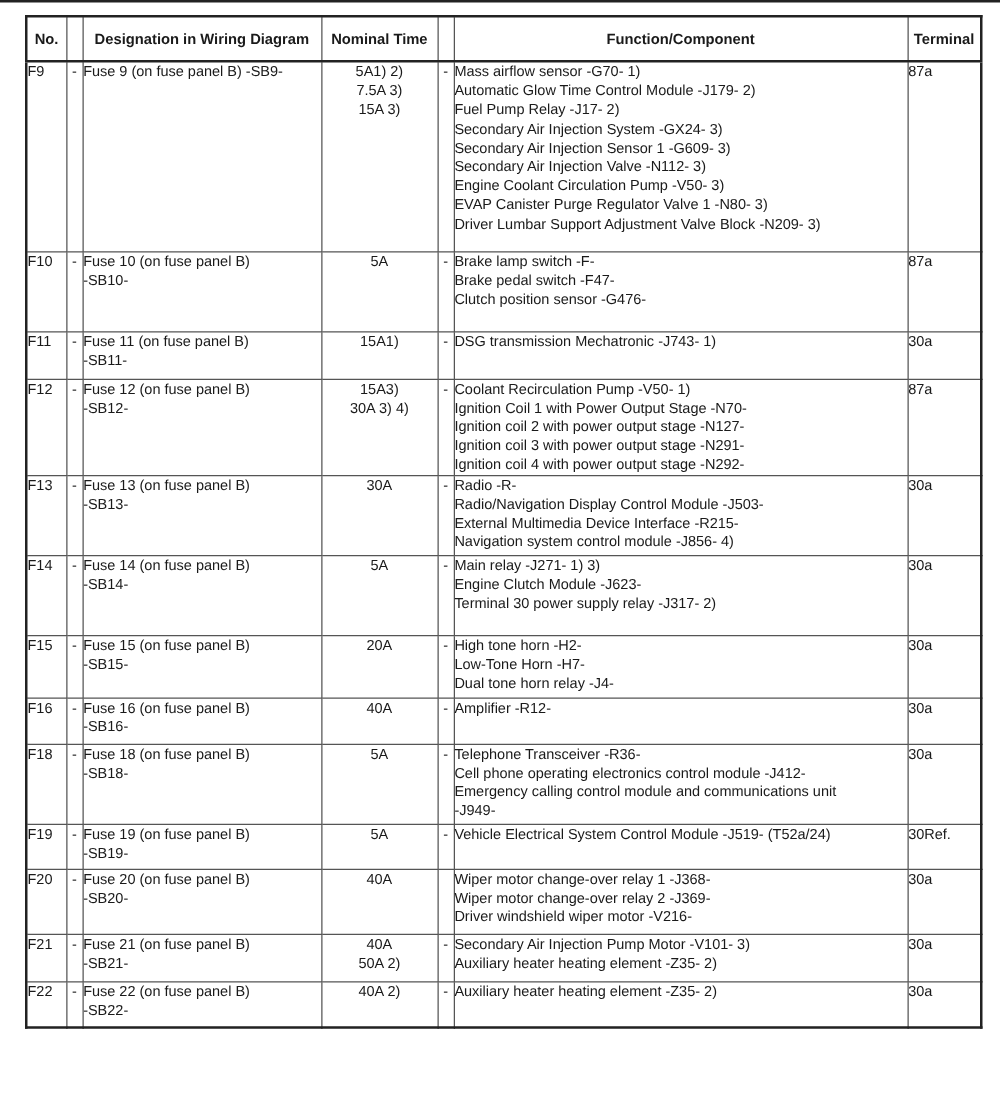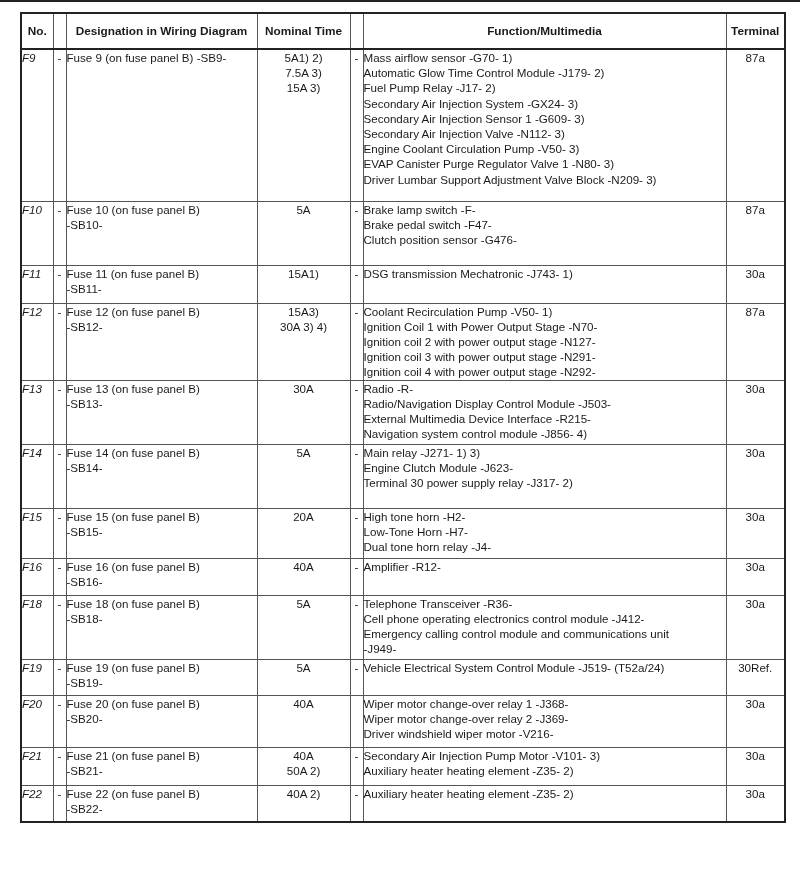--- a/index.html
+++ b/index.html
@@ -4,26 +4,26 @@
 <style>
   html, body { margin:0; padding:0; background:#ffffff; }
   body { width:800px; height:884px; position:relative; overflow:hidden;
          font-family:"Liberation Sans", sans-serif; color:#1a1a1a; }
   .topline { position:absolute; left:0; top:0; width:800px; height:2px; background:#222; }
   table.fuse { position:absolute; left:20px; top:12px; border-collapse:collapse;
                border:2px solid #222; font-size:11.6px; line-height:15.2px; table-layout:fixed; }
   table.fuse th, table.fuse td { border:1px solid #555; padding:0; vertical-align:top; }
   table.fuse th { font-weight:bold; text-align:center; vertical-align:middle; height:34px; line-height:15px; font-size:11.8px; }
   thead tr { border-bottom:2px solid #222; }
-  td.no { padding:3px 0 0 3px;font-style:italic; }
+  td.no { padding:3px 0 0 3px; }
   td.dash { text-align:center; padding-top:3px; }
   td.desig { padding:3px 2px 0 4px; }
   td.nom { text-align:center; padding-top:3px; }
   td.func { padding:3px 2px 0 3px; }
-  td.term { text-align:center; padding-top:3px;margin-left:38px; }
+  td.term { padding-top:3px;margin-left:38px; }
   th.no { text-align:left; padding-left:3px; }
   .line { display:block; white-space:nowrap; }
   td.func .line { white-space:normal; }
 </style>
 </head>
 <body>
 
 <div class="topline"></div>
 
 <table class="fuse">
@@ -36,21 +36,21 @@
       <col style="width:363px">
       <col style="width:59px">
   </colgroup>
   <thead>
     <tr>
       <th class="no">No.</th>
       <th></th>
       <th>Designation in Wiring Diagram</th>
       <th>Nominal Time</th>
       <th></th>
-      <th>Function/Multimedia</th>
+      <th>Function/Component</th>
       <th>Terminal</th>
     </tr>
   </thead>
   <tbody id="fuse-body">
       <tr style="height: 152px;">
         <td class="no">F9</td>
         <td class="dash">-</td>
         <td class="desig">
           <span class="line">Fuse 9 (on fuse panel B) -SB9-</span>
         </td>

